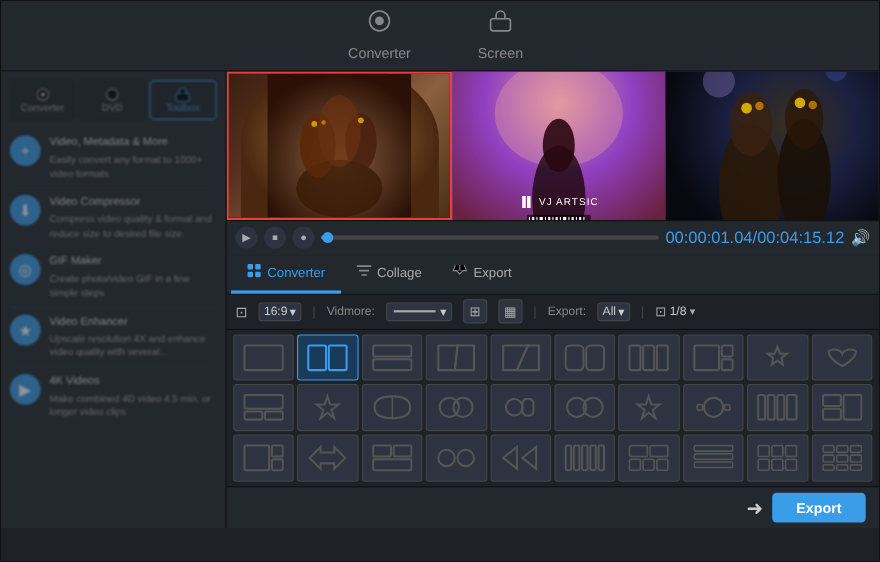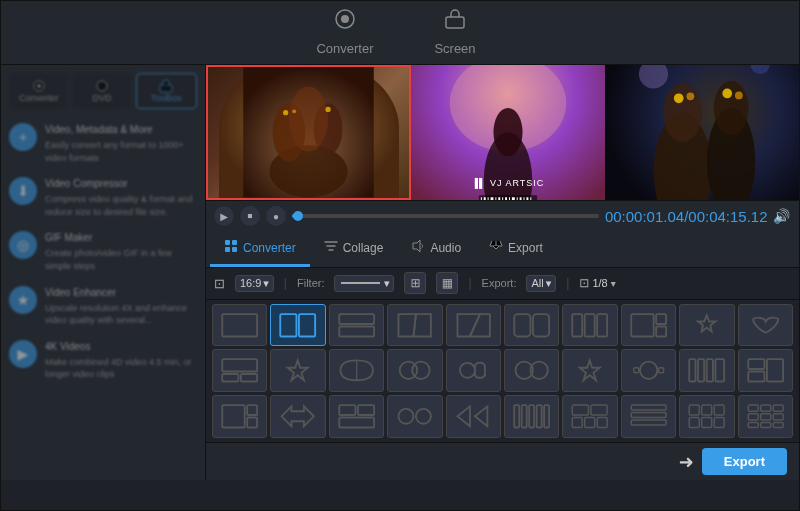--- a/index.html
+++ b/index.html
@@ -660,46 +660,37 @@
           <span class="tab-icon">
             <svg width="14" height="14" viewBox="0 0 14 14">
                 <path d="M1 3h12M3 7h8M5 11h4" stroke="#888" stroke-width="1.5" stroke-linecap="round"></path>
               </svg>
           </span>
           <span>Collage</span>
         </div>
         <div class="tab-item">
           <span class="tab-icon">
             <svg width="14" height="14" viewBox="0 0 14 14">
-                <polygon points="2,4 6,4 9,1 9,13 6,10 2,10" fill="none" stroke="#888" stroke-width="1"></polygon>
-                <path d="M10 4.5a3 3 0 0 1 0 5" stroke="#888" stroke-width="1"></path>
-              </svg>
-          </span>
-          <span>Audio</span>
-        </div>
-        <div class="tab-item">
-          <span class="tab-icon">
-            <svg width="14" height="14" viewBox="0 0 14 14">
                 <path d="M11 2L13 7H1L3 2" stroke="#888" stroke-width="1"></path>
                 <line x1="7" y1="2" x2="7" y2="10" stroke="#888" stroke-width="1"></line>
                 <polyline points="4,7 7,10 10,7" stroke="#888" stroke-width="1"></polyline>
               </svg>
           </span>
           <span>Export</span>
         </div>
       </div>
 
       <div class="template-controls">
         <span style="font-size:13px;color:#aaa">⊡</span>
         <div class="tc-dropdown">
           <span>16:9</span>
           <span>▾</span>
         </div>
         <span class="tc-sep">|</span>
-        <span class="tc-label">Filter:</span>
+        <span class="tc-label">Vidmore:</span>
         <div class="tc-dropdown" style="width:60px">
           <span style="flex:1;height:2px;background:#aaa;display:inline-block;margin:0 2px"></span>
           <span>▾</span>
         </div>
         <div class="tc-icon-btn">⊞</div>
         <div class="tc-icon-btn">▦</div>
         <span class="tc-sep">|</span>
         <span class="tc-label">Export:</span>
         <div class="tc-dropdown">
           <span>All</span>

